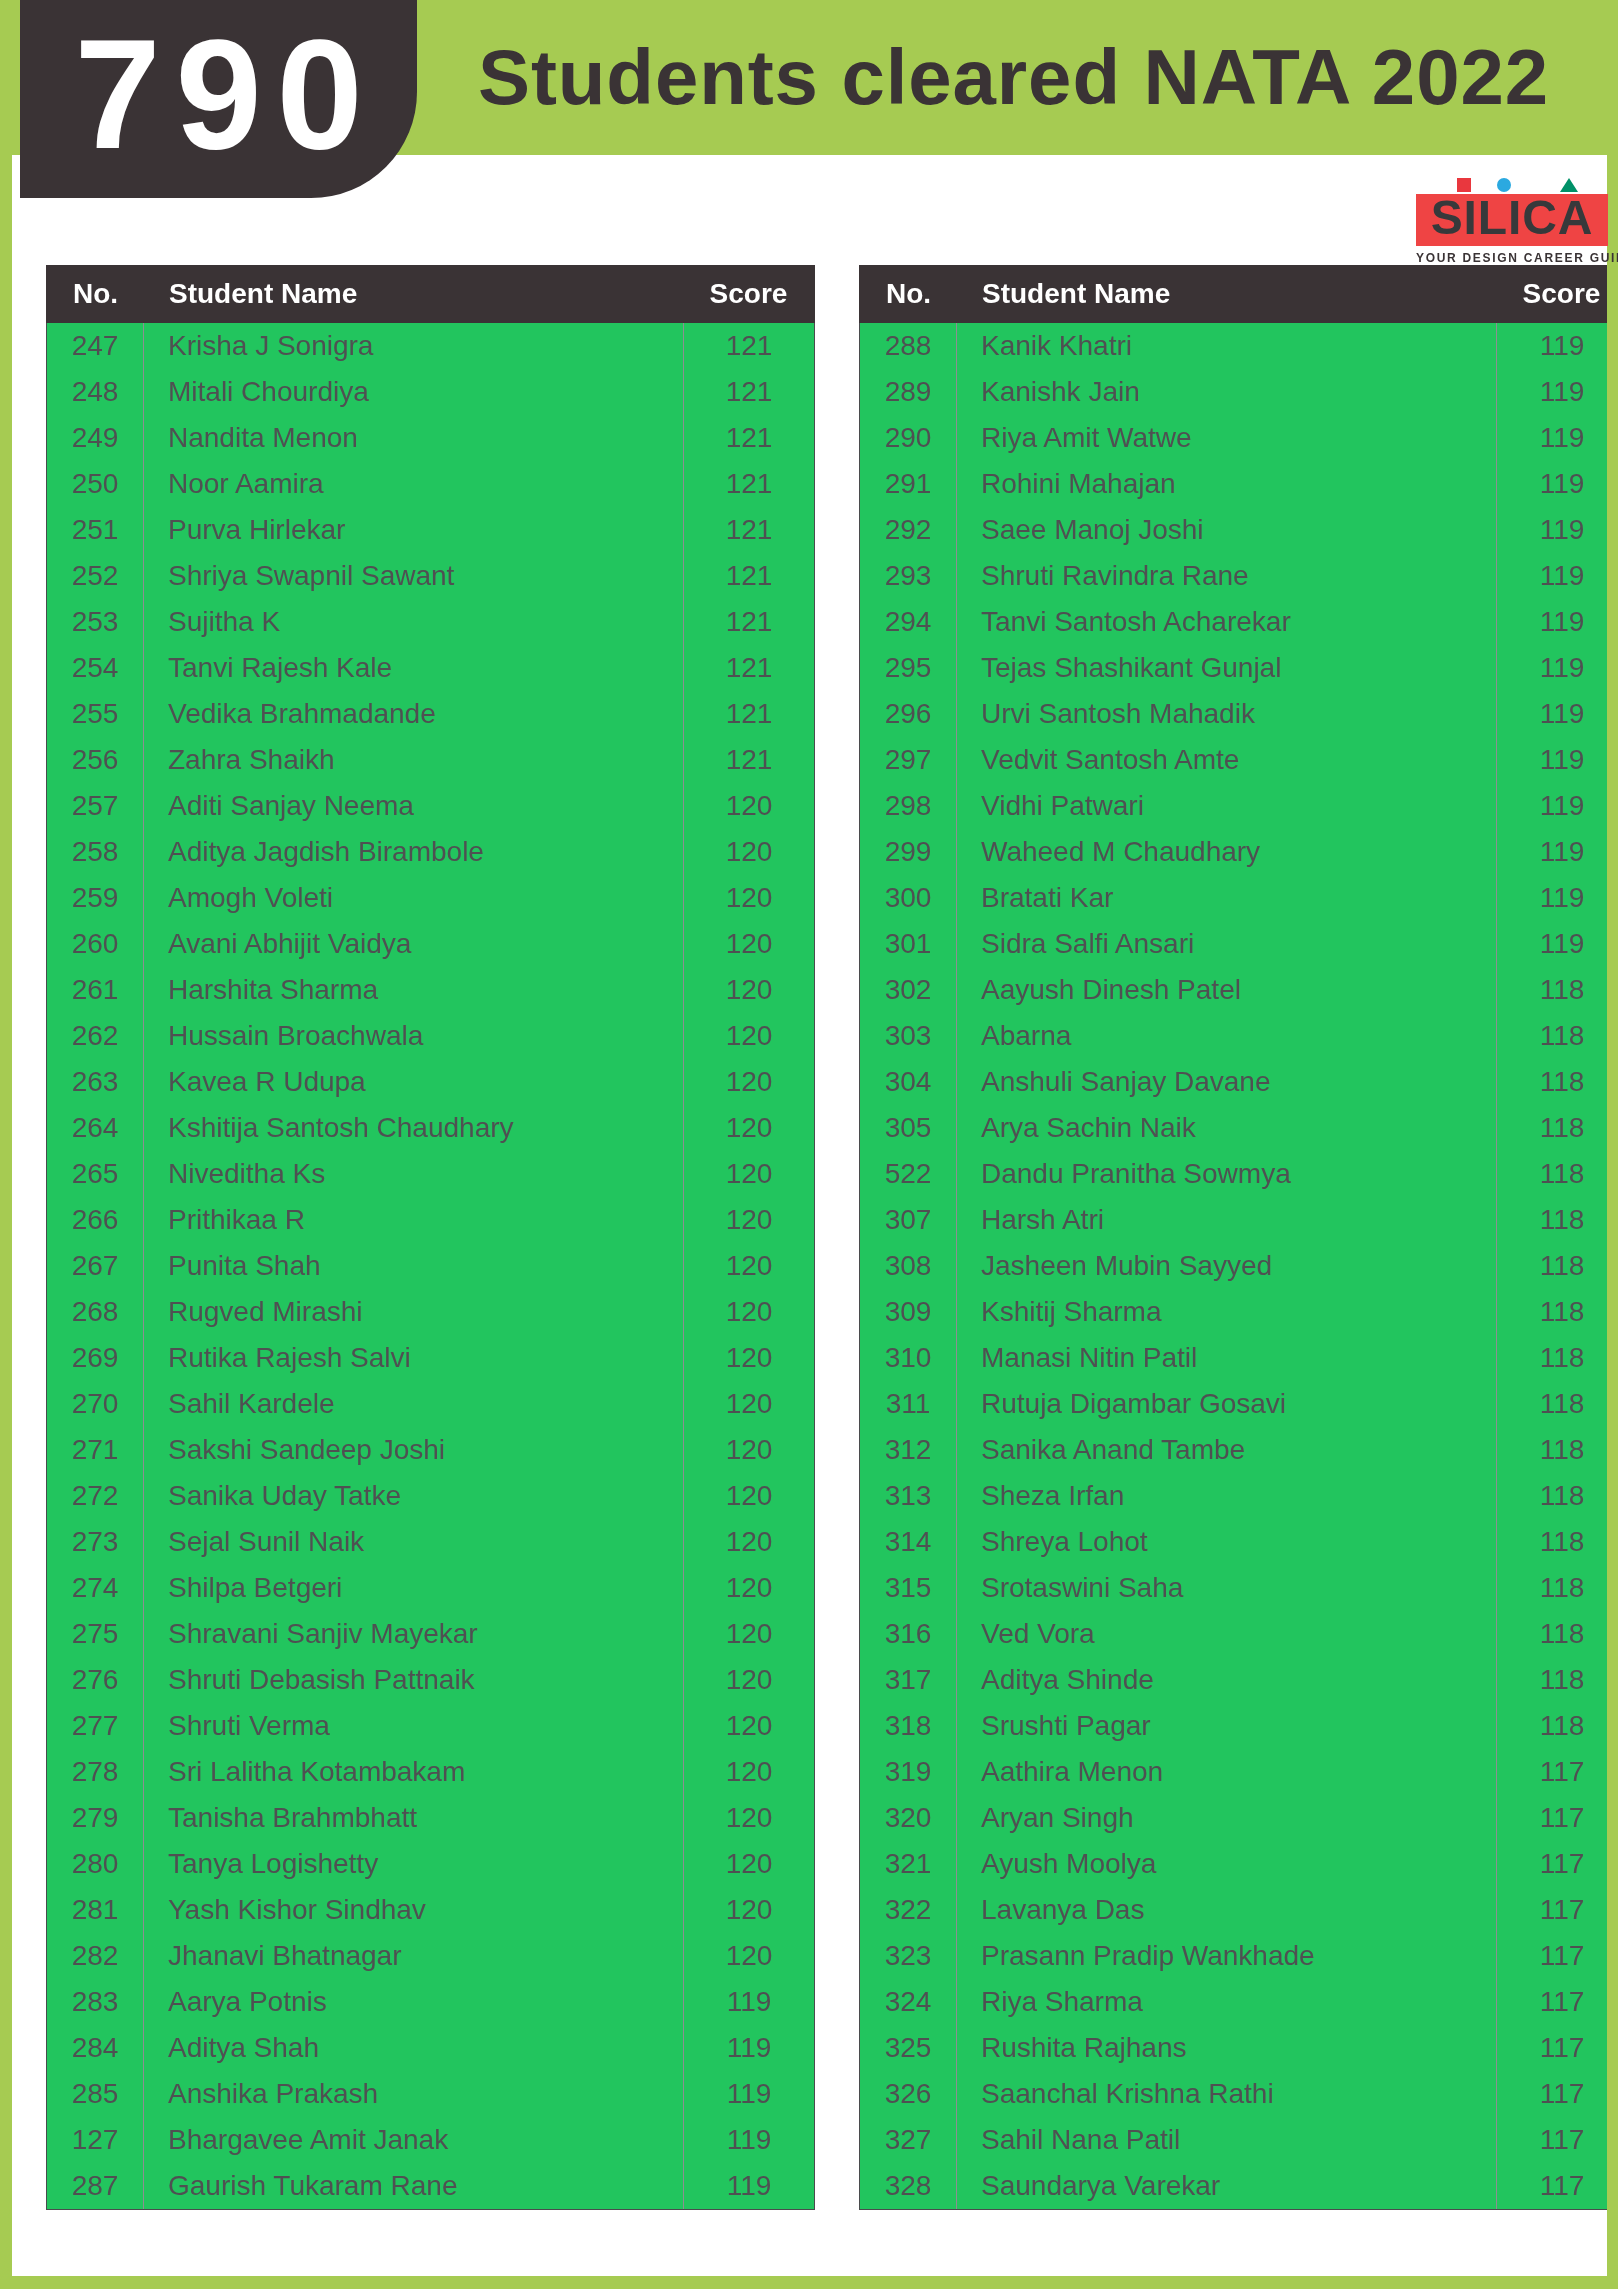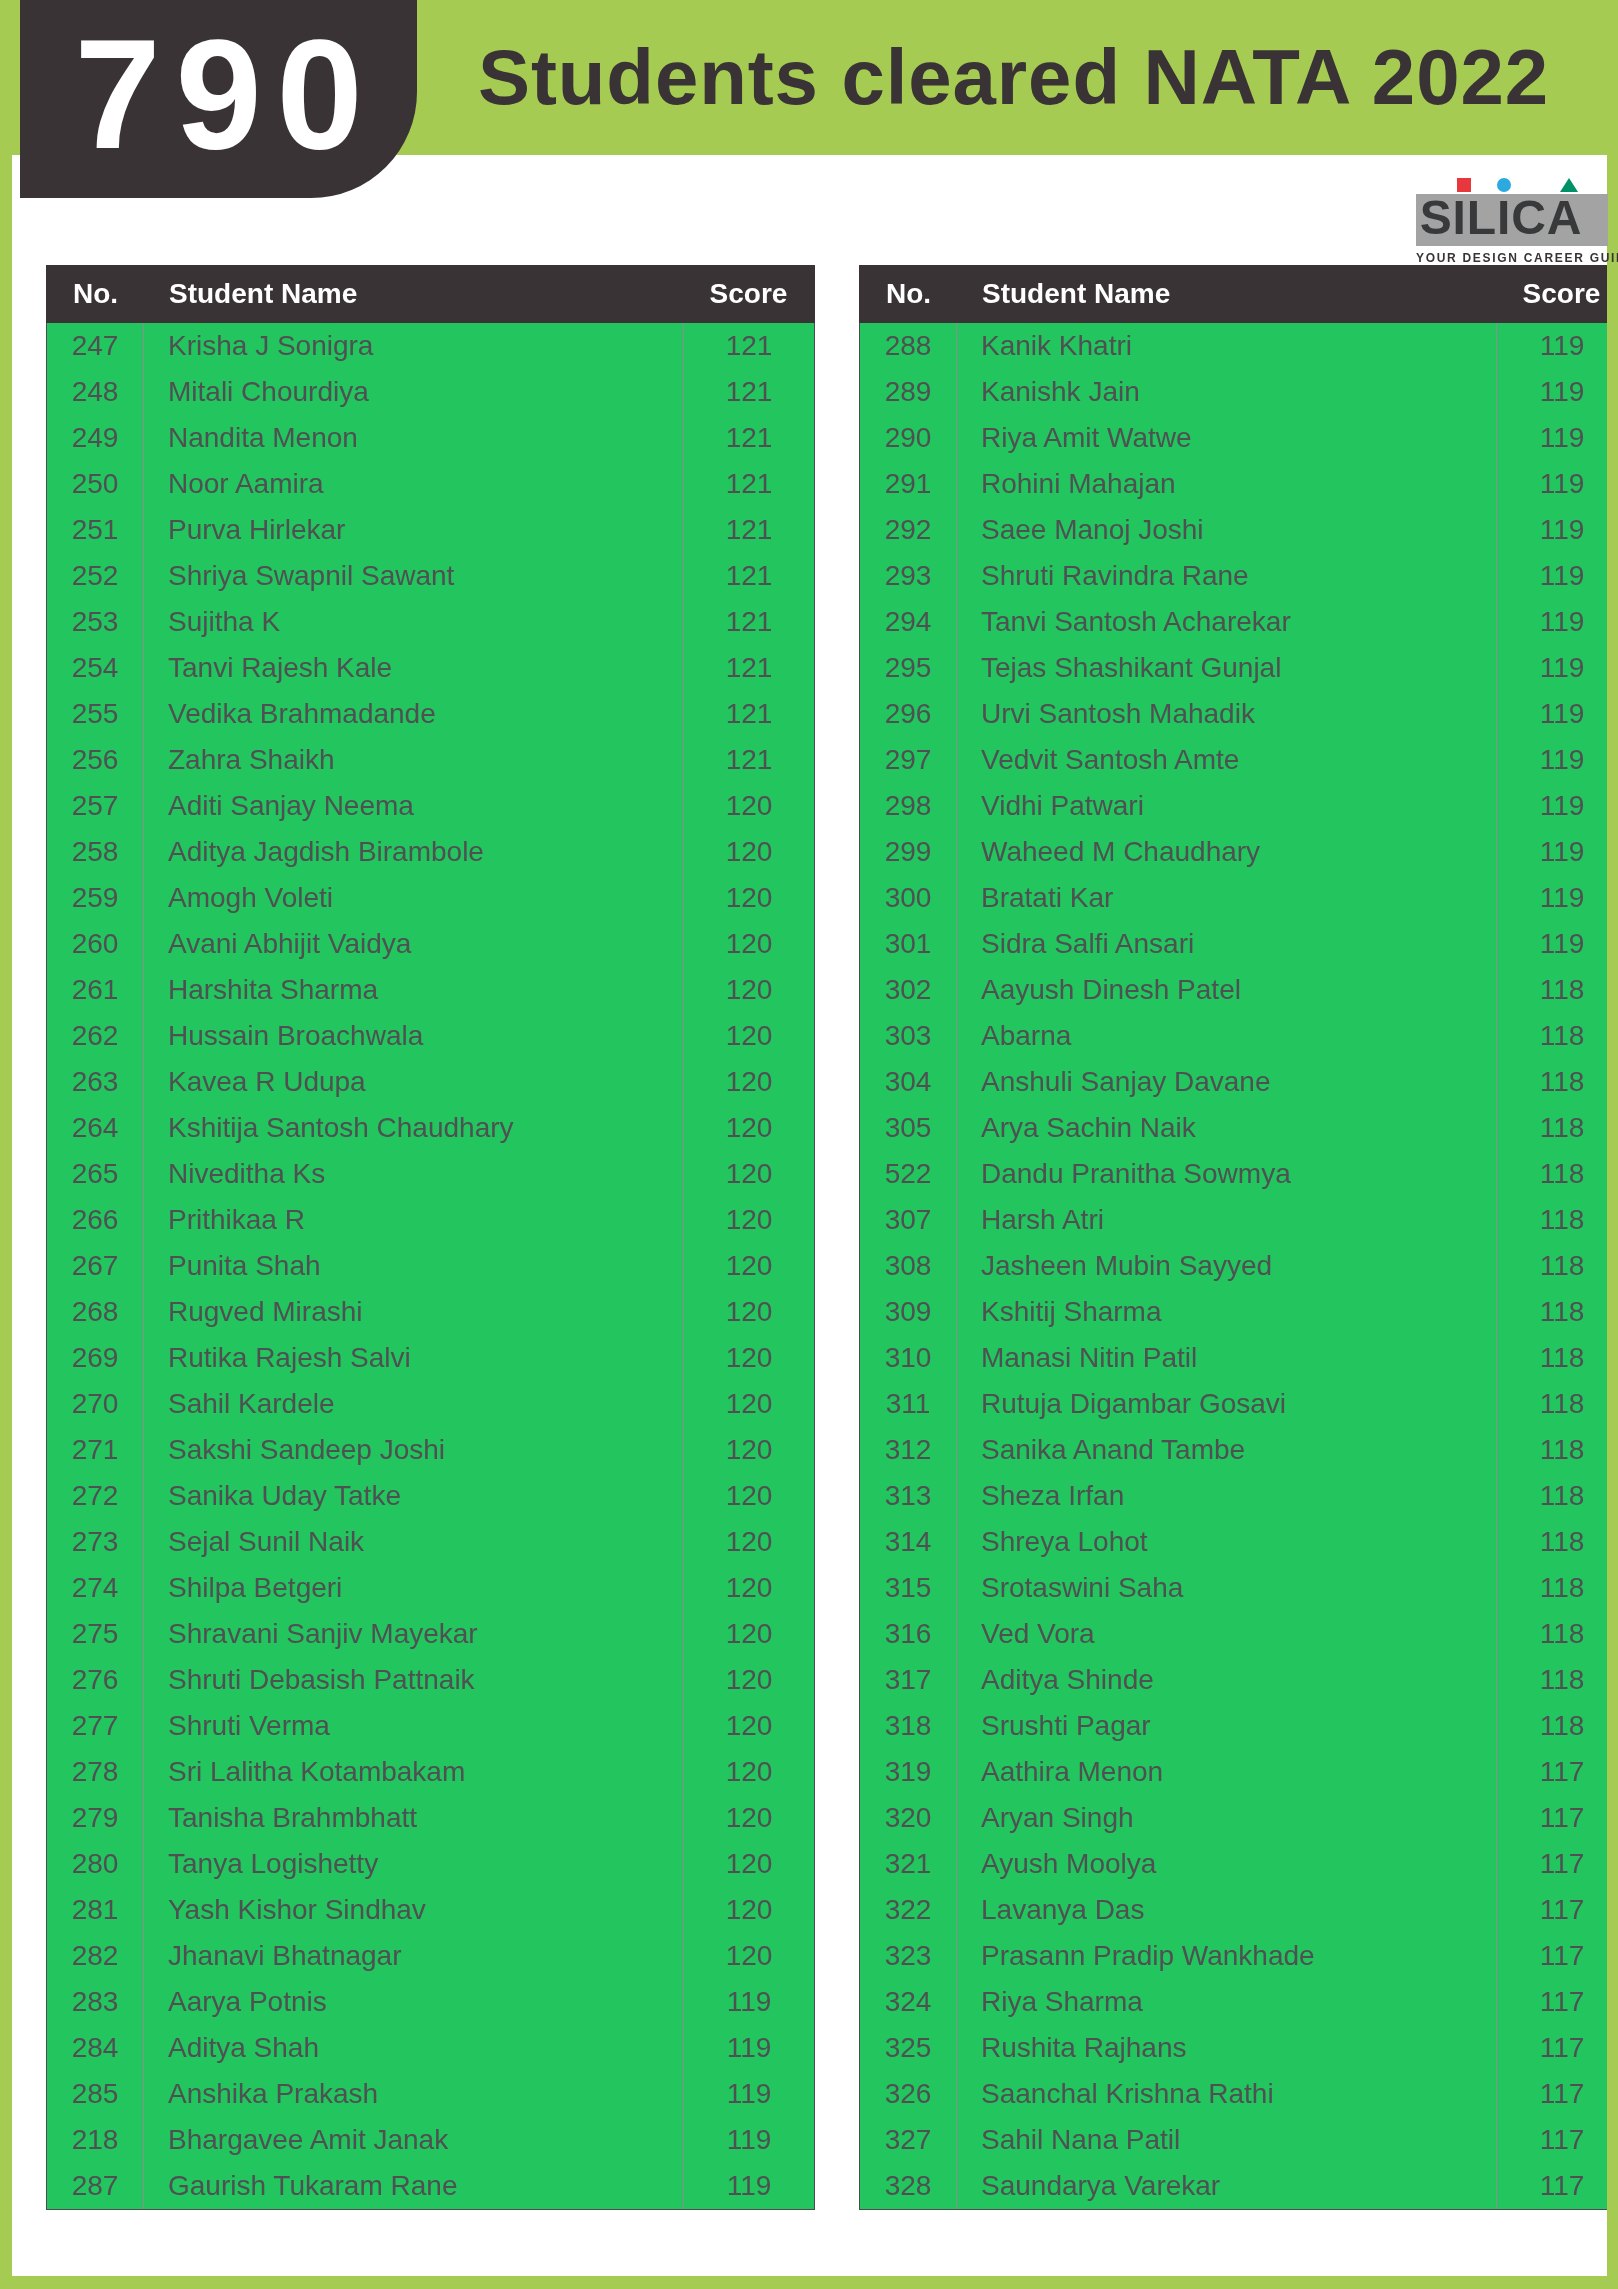--- a/index.html
+++ b/index.html
@@ -35,21 +35,21 @@
   
   .logo { position:absolute; top:175px; right:11px; width:192px; z-index:3; }
   .logo-dots { position:relative; height:18.5px; }
   .dot { position:absolute; bottom:1.8px; }
   .dot.square   { left:41px;  width:14px; height:14px; background:#e9373e; }
   .dot.circle   { left:81px;  width:14px; height:14px; border-radius:50%; background:#2ba9e0; }
   .dot.triangle { left:144px; width:0; height:0;
                   border-left:9.2px solid transparent; border-right:9.2px solid transparent;
                   border-bottom:14.8px solid #009168; }
   .logo-word {
-    display:block; background:#a3a3a3; color:#37393b; text-align:left;
+    display:block; background:#ef4444; color:#37393b; text-align:center;
     font-size:48px; font-weight:bold; letter-spacing:0.9px; line-height:1.02;
     padding:0.9px 3.7px 2.8px 3.7px;
   }
   .logo-tagline {
     margin-top:4.6px; color:#3a3335; font-size:12px; font-weight:bold;
     letter-spacing:1.7px; text-align:center; white-space:nowrap;
   }
 
   
   .score-table { position:absolute; top:265px; width:769px;margin-left:24px; }
@@ -297,21 +297,21 @@
           <div class="cell-no">284</div>
           <div class="cell-name">Aditya Shah</div>
           <div class="cell-score">119</div>
         </div>
         <div class="row">
           <div class="cell-no">285</div>
           <div class="cell-name">Anshika Prakash</div>
           <div class="cell-score">119</div>
         </div>
         <div class="row">
-          <div class="cell-no">218</div>
+          <div class="cell-no">127</div>
           <div class="cell-name">Bhargavee Amit Janak</div>
           <div class="cell-score">119</div>
         </div>
         <div class="row">
           <div class="cell-no">287</div>
           <div class="cell-name">Gaurish Tukaram Rane</div>
           <div class="cell-score">119</div>
         </div>
       </div>
   </div>

